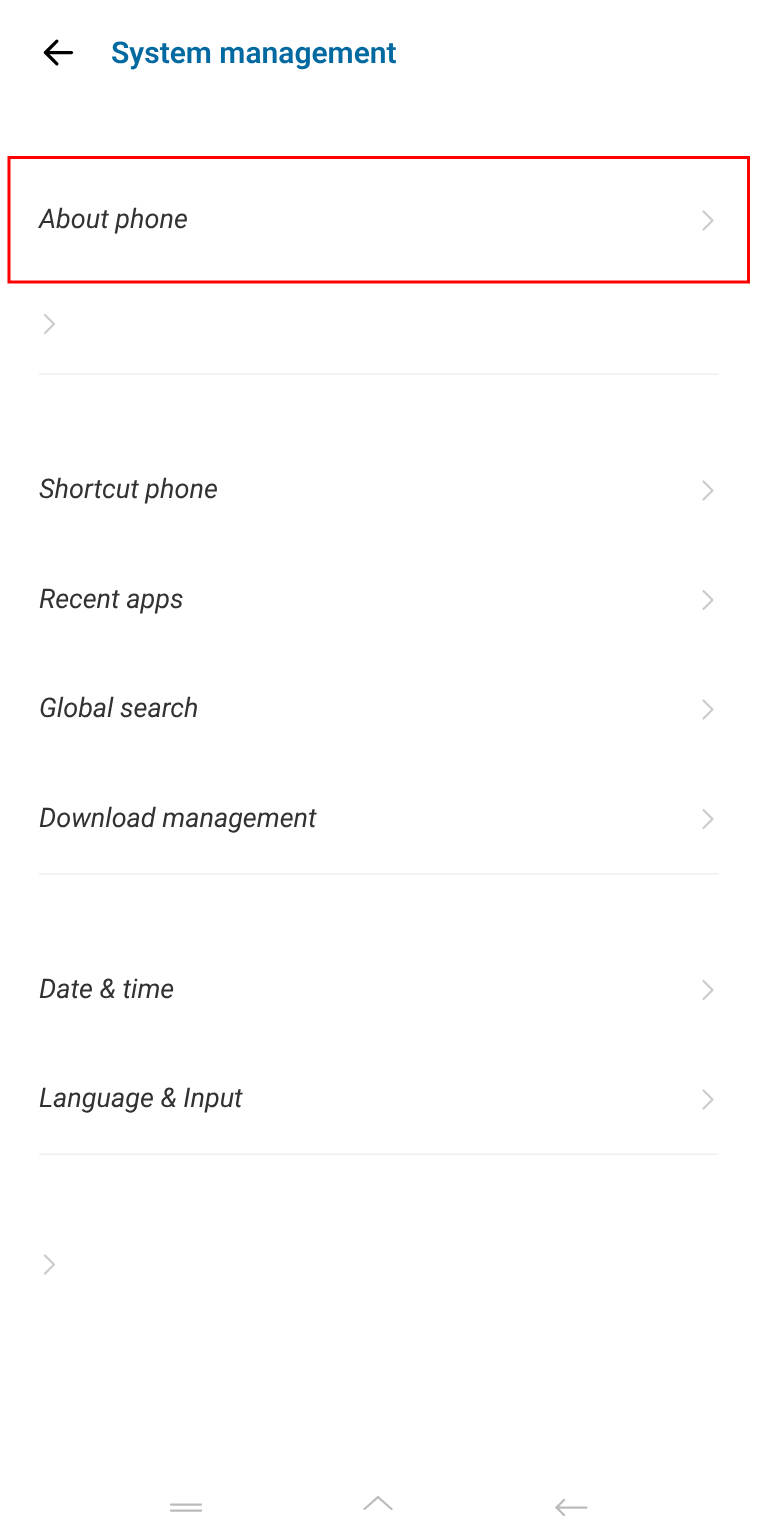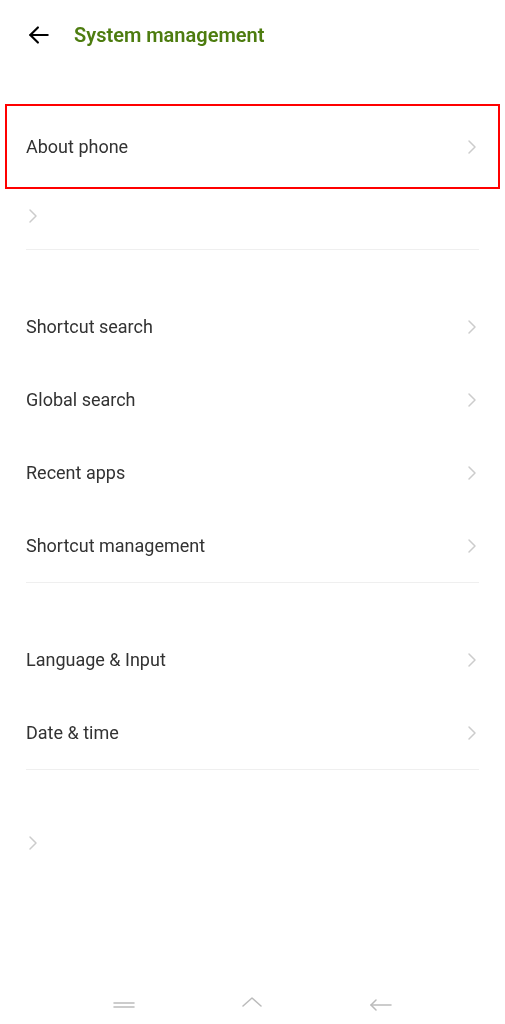--- a/index.html
+++ b/index.html
@@ -25,21 +25,21 @@
       width: 26px;
       height: 26px;
       display: flex;
       align-items: center;
       justify-content: center;
       cursor: pointer;
     }
     .header-title {
       font-size: 20px;
       font-weight: 600;
-      color: #4d7c0f;
+      color: #0369a1;
     }
     .section {
       margin-top: 40px;
     }
     .section:first-of-type {
       margin-top: 34px;
     }
     .divider {
       height: 1px;
       background: #efefef;
@@ -50,20 +50,21 @@
       align-items: center;
       justify-content: space-between;
       padding: 26px 26px;
       cursor: pointer;
       position: relative;
     }
     .item-label {
       font-size: 18px;
       color: #323232;
       font-weight: 400;
+      font-style: italic;
     }
     .chevron {
       width: 14px;
       height: 14px;
       display: flex;
       align-items: center;
       justify-content: center;
     }
     .highlight-box {
       position: absolute;
@@ -123,66 +124,66 @@
         <polyline points="2 2 8 8 2 14"></polyline>
       </svg>
     </span>
   </div>
 </div>
 
 <div class="divider"></div>
 
 <div class="section">
   <div class="item">
-    <span class="item-label">Shortcut search</span>
+    <span class="item-label">Shortcut phone</span>
+    <span class="chevron">
+      <svg width="10" height="16" viewBox="0 0 10 16" fill="none" stroke="#ccc" stroke-width="1.5" stroke-linecap="round" stroke-linejoin="round">
+        <polyline points="2 2 8 8 2 14"></polyline>
+      </svg>
+    </span>
+  </div>
+  <div class="item">
+    <span class="item-label">Recent apps</span>
     <span class="chevron">
       <svg width="10" height="16" viewBox="0 0 10 16" fill="none" stroke="#ccc" stroke-width="1.5" stroke-linecap="round" stroke-linejoin="round">
         <polyline points="2 2 8 8 2 14"></polyline>
       </svg>
     </span>
   </div>
   <div class="item">
     <span class="item-label">Global search</span>
     <span class="chevron">
       <svg width="10" height="16" viewBox="0 0 10 16" fill="none" stroke="#ccc" stroke-width="1.5" stroke-linecap="round" stroke-linejoin="round">
         <polyline points="2 2 8 8 2 14"></polyline>
       </svg>
     </span>
   </div>
   <div class="item">
-    <span class="item-label">Recent apps</span>
-    <span class="chevron">
-      <svg width="10" height="16" viewBox="0 0 10 16" fill="none" stroke="#ccc" stroke-width="1.5" stroke-linecap="round" stroke-linejoin="round">
-        <polyline points="2 2 8 8 2 14"></polyline>
-      </svg>
-    </span>
-  </div>
-  <div class="item">
-    <span class="item-label">Shortcut management</span>
+    <span class="item-label">Download management</span>
     <span class="chevron">
       <svg width="10" height="16" viewBox="0 0 10 16" fill="none" stroke="#ccc" stroke-width="1.5" stroke-linecap="round" stroke-linejoin="round">
         <polyline points="2 2 8 8 2 14"></polyline>
       </svg>
     </span>
   </div>
 </div>
 
 <div class="divider"></div>
 
 <div class="section">
   <div class="item">
+    <span class="item-label">Date &amp; time</span>
+    <span class="chevron">
+      <svg width="10" height="16" viewBox="0 0 10 16" fill="none" stroke="#ccc" stroke-width="1.5" stroke-linecap="round" stroke-linejoin="round">
+        <polyline points="2 2 8 8 2 14"></polyline>
+      </svg>
+    </span>
+  </div>
+  <div class="item">
     <span class="item-label">Language &amp; Input</span>
-    <span class="chevron">
-      <svg width="10" height="16" viewBox="0 0 10 16" fill="none" stroke="#ccc" stroke-width="1.5" stroke-linecap="round" stroke-linejoin="round">
-        <polyline points="2 2 8 8 2 14"></polyline>
-      </svg>
-    </span>
-  </div>
-  <div class="item">
-    <span class="item-label">Date &amp; time</span>
     <span class="chevron">
       <svg width="10" height="16" viewBox="0 0 10 16" fill="none" stroke="#ccc" stroke-width="1.5" stroke-linecap="round" stroke-linejoin="round">
         <polyline points="2 2 8 8 2 14"></polyline>
       </svg>
     </span>
   </div>
 </div>
 
 <div class="divider"></div>
 

